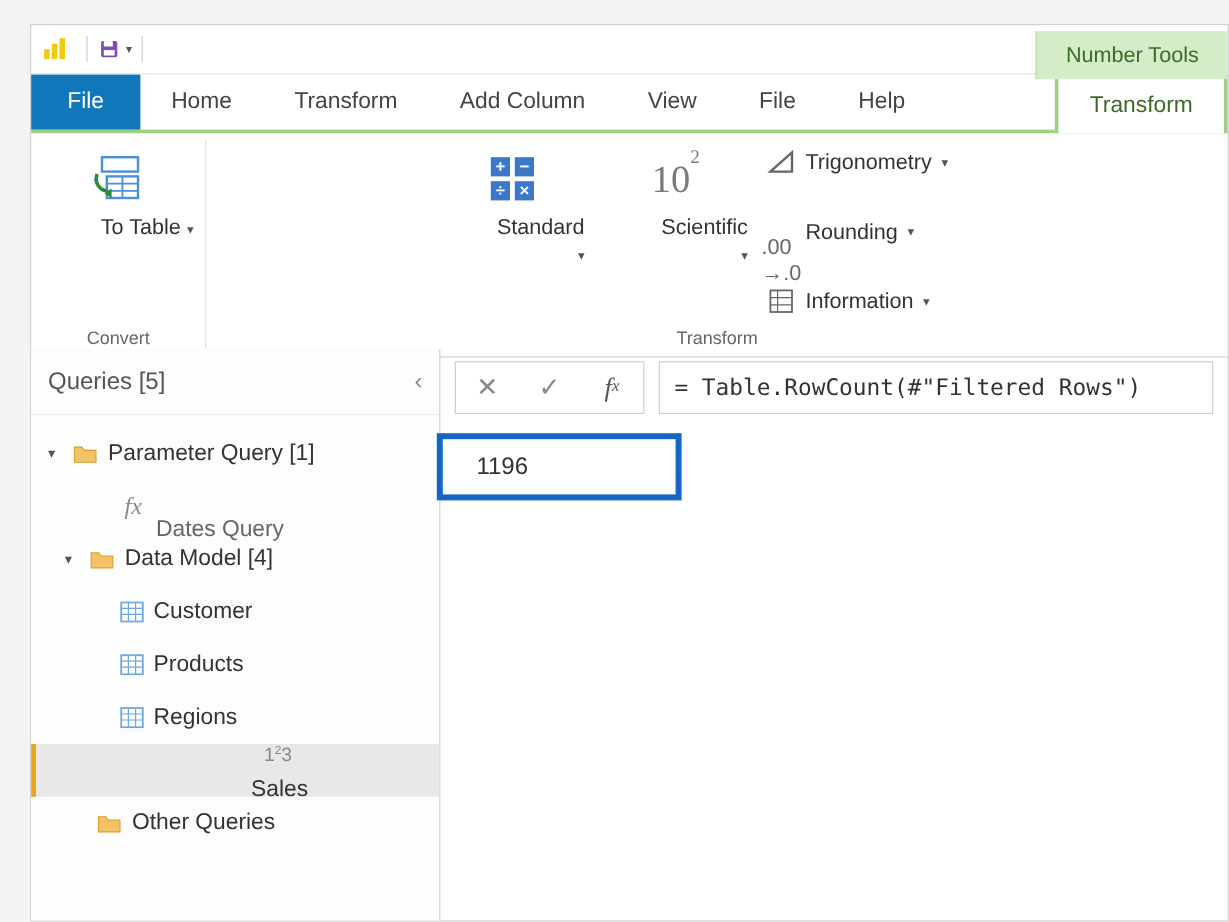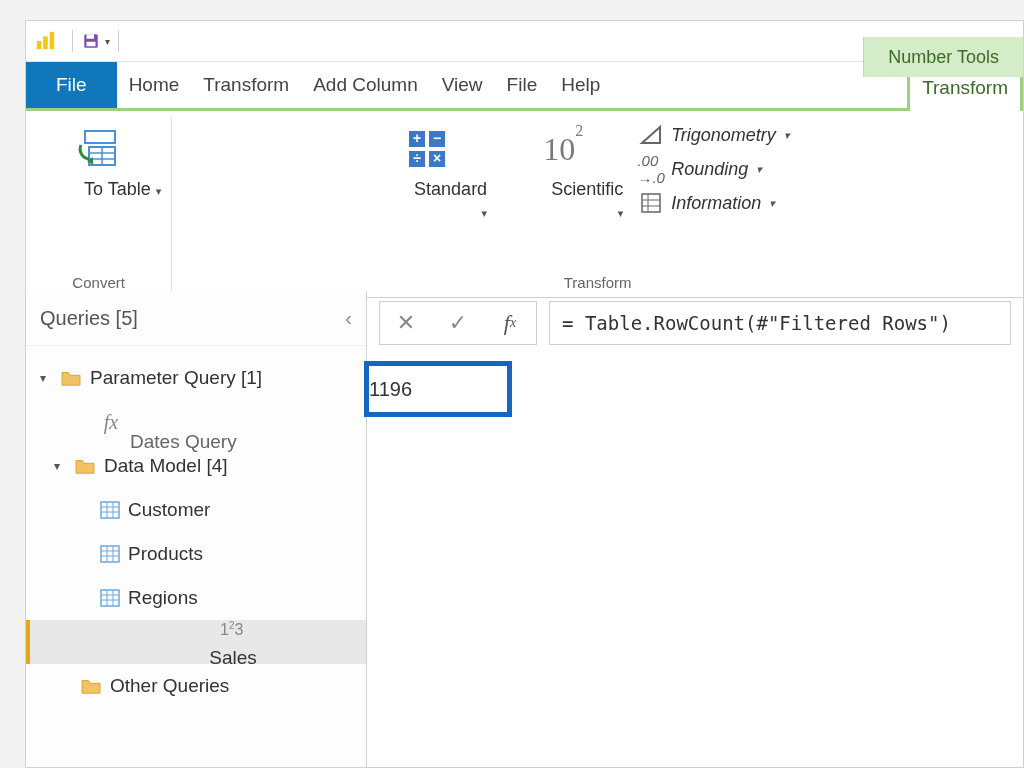--- a/index.html
+++ b/index.html
@@ -53,41 +53,41 @@
   }
   .qat-save svg { width: 18px; height: 18px; }
   .qat-arrow {
     font-size: 10px;
     color: #555;
     margin-left: 4px;
   }
   .context-tab-badge {
     position: absolute;
     right: 0;
-    top: 16px;
+    top: 5px;
     height: 40px;
     background: #d4ecc7;
     color: #3e6a29;
     display: flex;
     align-items: center;
     padding: 0 24px;
     font-size: 18px;
     border-left: 1px solid #b8dda5;
   }
   
   .ribbon-tabs {
     height: 46px;
     display: flex;
     align-items: stretch;
     border-bottom: 3px solid #9fcf85;
   }
   .tab {
     display: flex;
     align-items: center;
-    padding: 0 12px;
+    padding: 0 26px;
     font-size: 19px;
     color: #444;
     cursor: default;
   }
   .tab.file {
     background: #1177bb;
     color: #fff;
     padding: 0 30px;
   }
   .tab.context {
@@ -157,21 +157,20 @@
     gap: 10px;
     padding-top: 4px;
     min-width: 190px;
   }
   .stack-row {
     display: flex;
     align-items: center;
     gap: 8px;
     font-size: 18px;
     color: #333;
-    font-style: italic;
   }
   .stack-row .mini-icon {
     width: 24px;
     height: 24px;
     display: flex;
     align-items: center;
     justify-content: center;
   }
   
   .workspace {
@@ -291,21 +290,21 @@
     color: #333;
     white-space: pre;
   }
   .result-cell {
     margin: 6px 0 0 0;
     width: 138px;
     height: 46px;
     border: 5px solid #1466c0;
     display: flex;
     align-items: center;
-    padding: 0 0;
+    padding: 0 28px;
     font-size: 20px;
     color: #333;
     font-family: "Segoe UI", sans-serif;
     background: #fff;
     margin-left: -3px;
   }
   
   .ten-sci {
     font-family: "Times New Roman", serif;
     color: #7a7a7a;
@@ -410,21 +409,21 @@
           <div class="stack-row">
             <span class="mini-icon">
               <svg viewBox="0 0 24 24">
                   <polygon points="3,20 21,20 21,4" fill="none" stroke="#666" stroke-width="2"></polygon>
                 </svg>
             </span>
             <span>Trigonometry</span>
             <span class="dropdown-caret">▾</span>
           </div>
           <div class="stack-row">
-            <span class="mini-icon" style="font-size:15px;color:#666;">.00<br>→.0</span>
+            <span class="mini-icon" style="font-size:18px;color:#666;margin-top:48px;">.00<br>→.0</span>
             <span>Rounding</span>
             <span class="dropdown-caret">▾</span>
           </div>
           <div class="stack-row">
             <span class="mini-icon">
               <svg viewBox="0 0 24 24">
                   <rect x="3" y="3" width="18" height="18" fill="none" stroke="#666" stroke-width="1.5"></rect>
                   <line x1="3" y1="9" x2="21" y2="9" stroke="#666"></line>
                   <line x1="3" y1="15" x2="21" y2="15" stroke="#666"></line>
                   <line x1="9" y1="3" x2="9" y2="21" stroke="#666"></line>

